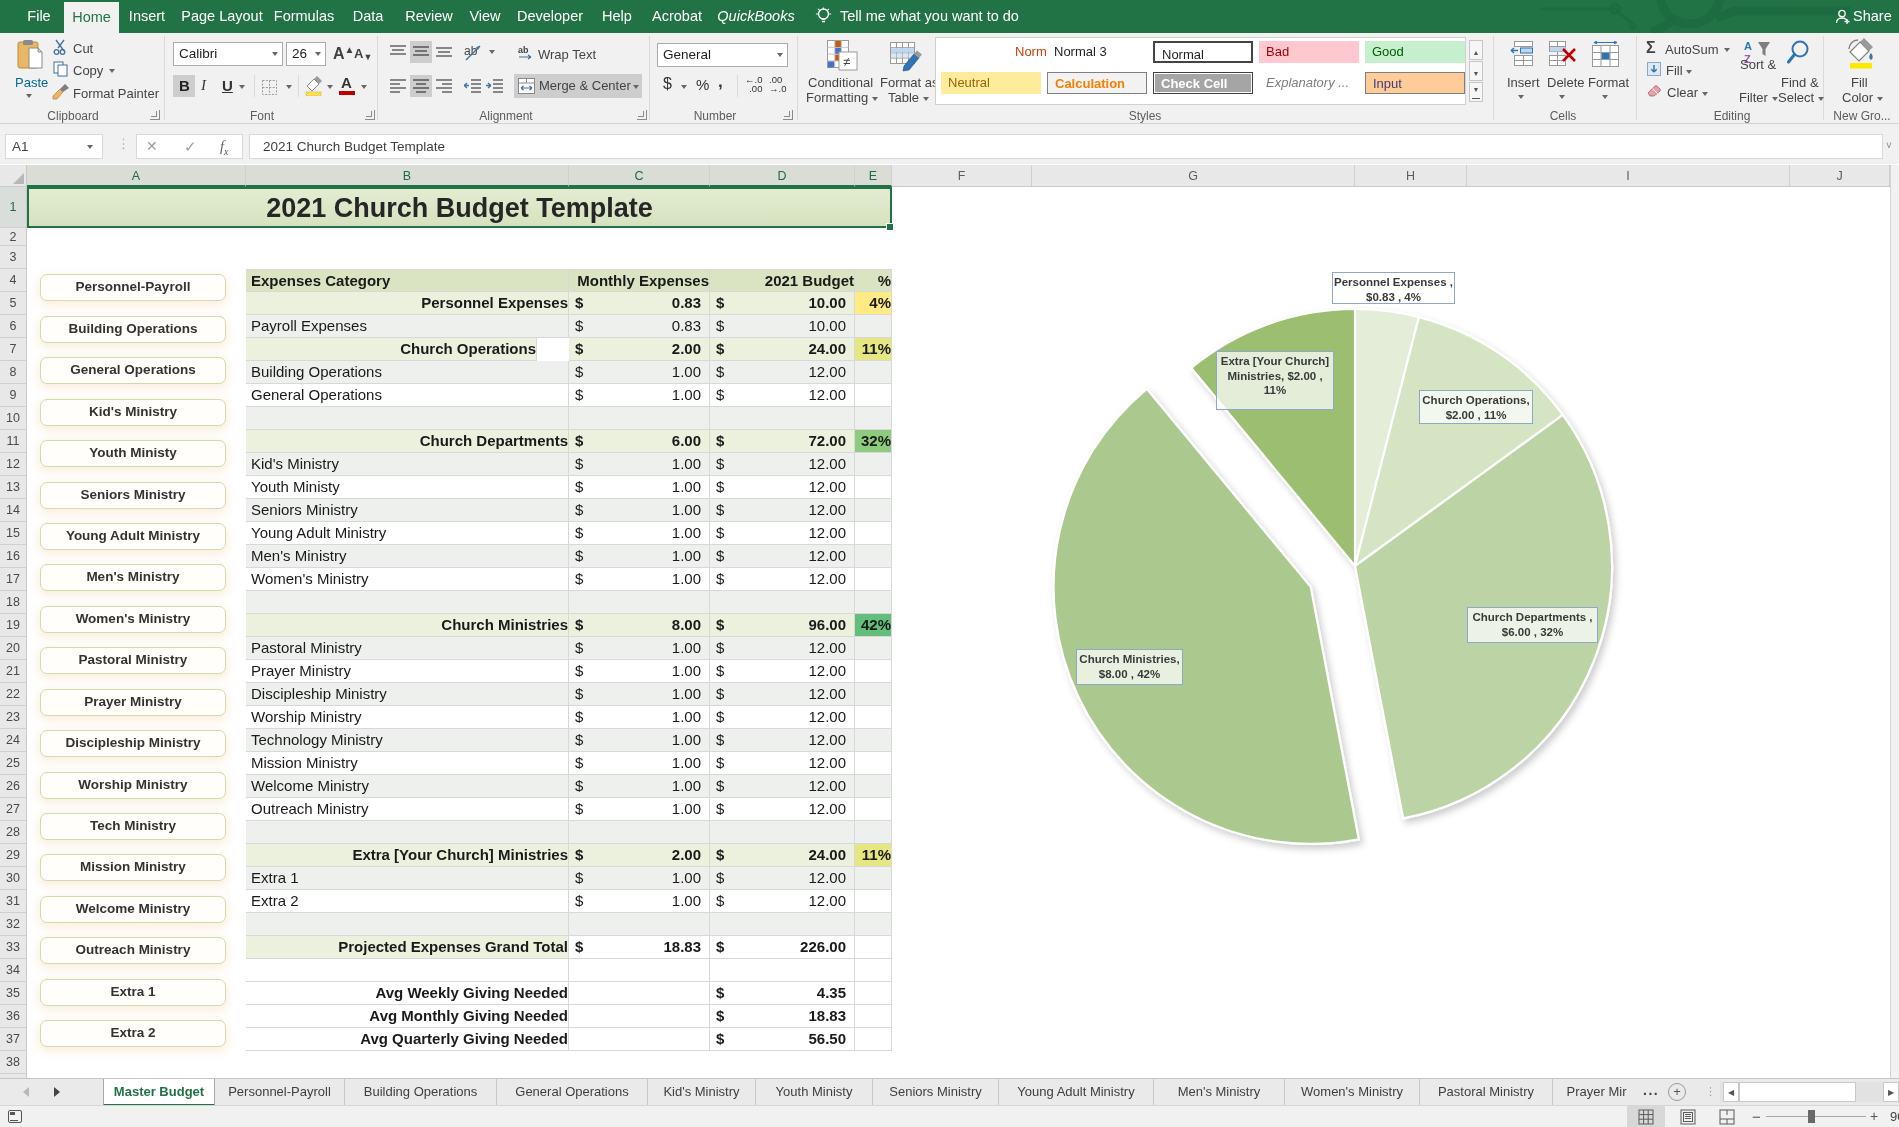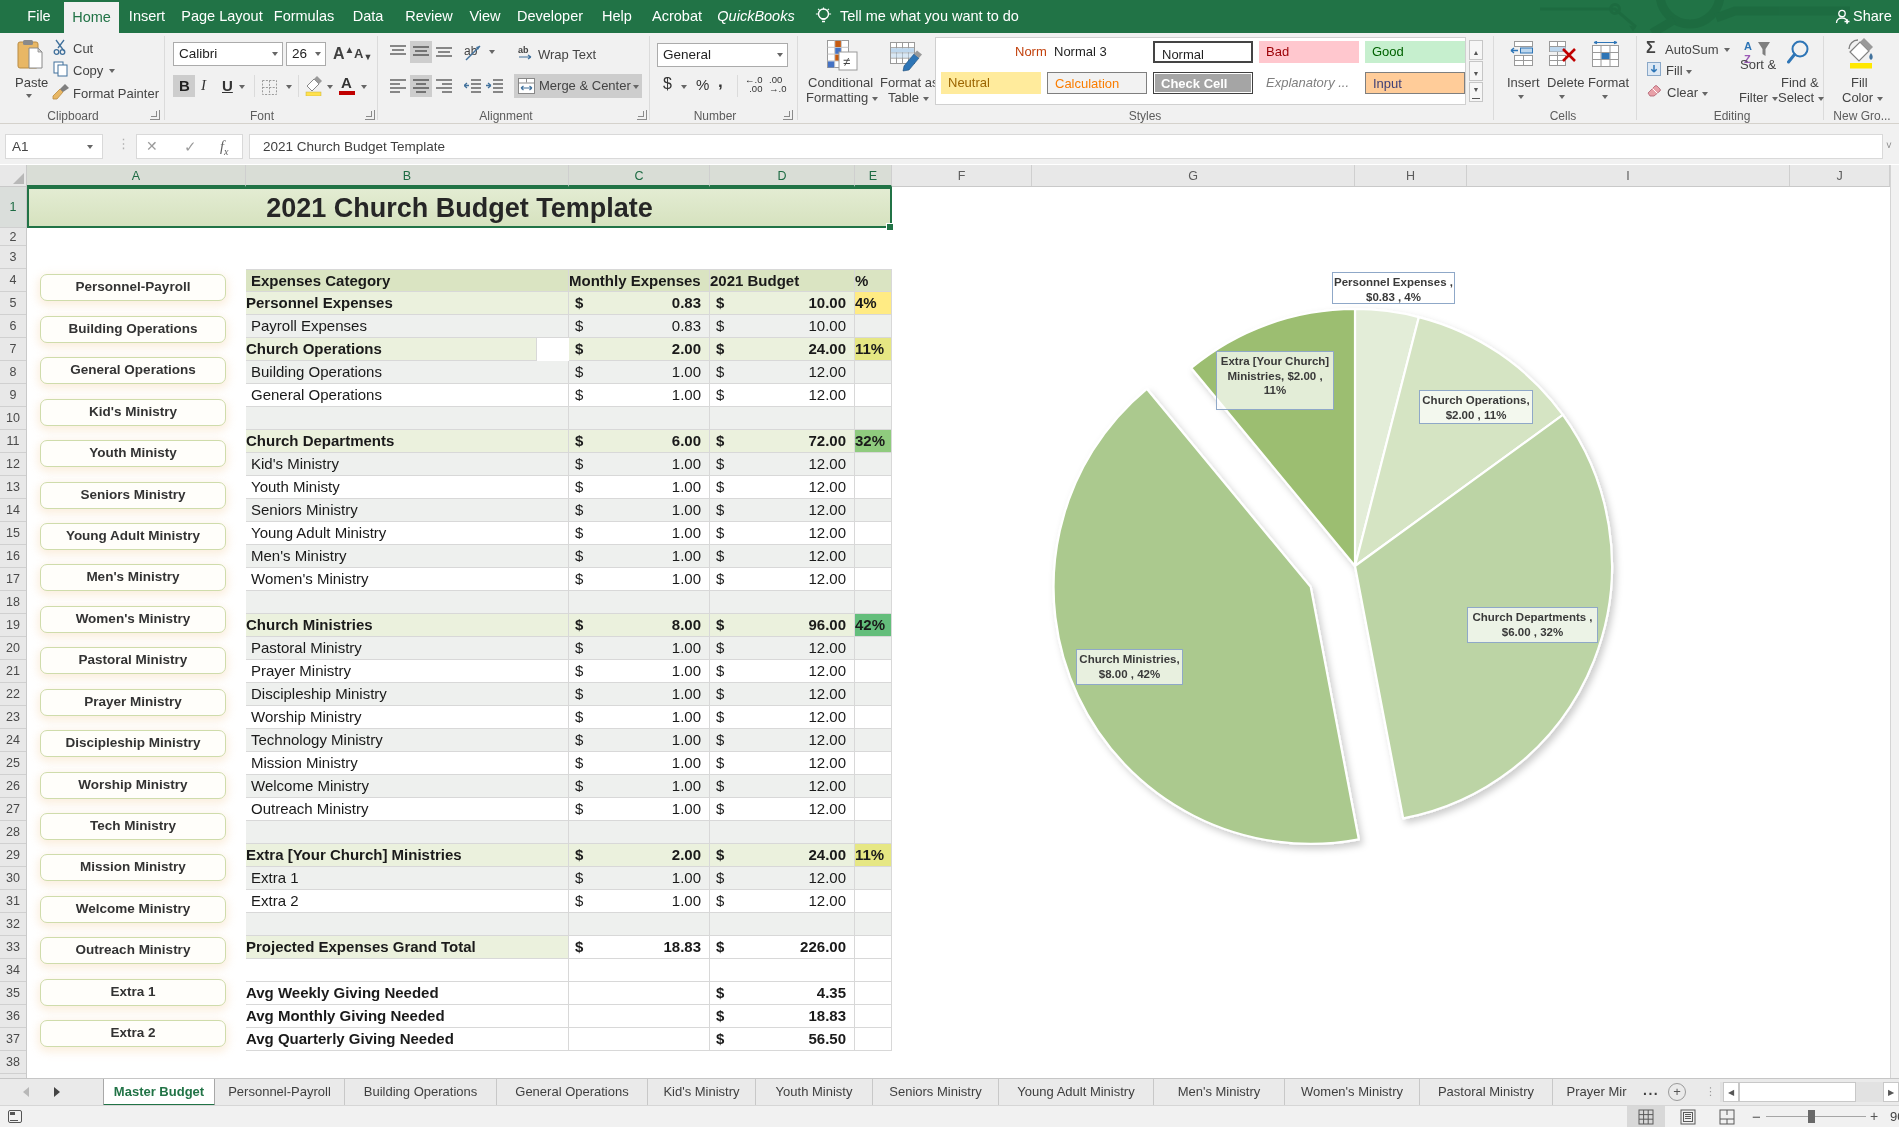--- a/index.html
+++ b/index.html
@@ -40,21 +40,21 @@
 #vscroll { position:absolute; left:1890px; top:165px; width:9px; height:913px; background:#f1f1f1; border-left:1px solid #d4d4d4; }
 
 
 #title { position:absolute; left:0; top:0; width:865px; height:41px; background:linear-gradient(#e3ecd2,#d6e2bf); border:2px solid #217346; text-align:center; font-size:27px; font-weight:bold; color:#262626; line-height:38px; }
 #fillhandle { position:absolute; left:859px; top:36px; width:8px; height:8px; background:#217346; border:1.5px solid #fff; }
 
 
 #tbl { position:absolute; left:219px; top:82px; width:647px; height:783px; }
 .tc { position:absolute; height:23px; border-right:1px solid #d8d8d8; border-bottom:1px solid #d8d8d8; font-size:15px; color:#1a1a1a; line-height:22px; overflow:hidden; }
 .tc.bl { padding-left:5px; }
-.tc.cc { text-align:left; }
+.tc.cc { text-align:right; }
 .b { font-weight:bold; }
 .bg-hdr { background:#dae4c2; }
 .bg-sec { background:#ebf1dd; }
 .bg-gray { background:#eef0ee; }
 .bg-white { background:#fff; }
 .ds { position:absolute; left:6px; }
 .dv { position:absolute; right:8px; }
 .ds.b,.dv.b { font-weight:bold; }
 #tbl .tc:nth-child(-n+4) { border-top:1px solid #d8d8d8; }
 
@@ -141,21 +141,21 @@
   <div class="launch" style="left:637px;"></div>
   <div class="launch" style="left:783px;"></div>
 
 <svg class="abs" style="left:16px;top:6px;" width="30" height="32" viewBox="0 0 30 32">
   <rect x="2" y="3" width="20" height="26" rx="2" fill="#e8b765" stroke="#b98b43" stroke-width="1"></rect>
   <rect x="7" y="1" width="10" height="5" rx="1.5" fill="#8a8a8a"></rect>
   <path d="M12 9 h14 v20 l-5 0 0-5 5 5 -5-5 v5 h-9 z" fill="none"></path>
   <path d="M13 9 h9 l4 4 v16 h-13 z" fill="#fff" stroke="#8a8a8a" stroke-width="1"></path>
   <path d="M22 9 l4 4 h-4 z" fill="#d0d0d0" stroke="#8a8a8a" stroke-width="0.8"></path>
 </svg>
-<div class="rlbl" style="left:15px;top:42px;color:#404040;">Paste</div>
+<div class="rlbl" style="left:15px;top:42px;color:#0369a1;">Paste</div>
 <div class="dda" style="position:absolute;left:26px;top:61px;"></div>
 <svg class="abs" style="left:53px;top:6px;" width="16" height="16" viewBox="0 0 16 16">
         <g stroke="#41719c" stroke-width="1.3" fill="none">
           <path d="M3 1 L11 12 M11 1 L5 9"></path>
           <circle cx="3.5" cy="13" r="2.3"></circle>
           <circle cx="9.5" cy="13" r="2.3"></circle>
         </g>
       </svg>
 <div class="rlbl" style="left:73px;top:8px;">Cut</div>
 <svg class="abs" style="left:53px;top:28px;" width="16" height="17" viewBox="0 0 16 17">
@@ -296,21 +296,21 @@
 <div class="rlbl" style="left:880px;top:42px;">Format as</div>
 <div class="rlbl" style="left:888px;top:57px;">Table <span class="dda"></span></div>
 
 <div class="abs" style="left:935px;top:4px;width:531px;height:68px;background:#fff;border:1px solid #d0d0d0;"></div>
 <div class="stych" style="left:974px;top:8px;color:#c2410c;margin-left:34px;">Normal 2</div>
 <div class="stych" style="left:1047px;top:8px;color:#1f1f1f;">Normal 3</div>
 <div class="stych" style="left:1153px;top:8px;color:#1f1f1f;border:2px solid #444;line-height:23px;">Normal</div>
 <div class="stych" style="left:1259px;top:8px;background:#ffc7ce;color:#9c0006;">Bad</div>
 <div class="stych" style="left:1365px;top:8px;background:#c6efce;color:#006100;">Good</div>
 <div class="stych" style="left:941px;top:39px;background:#ffeb9c;color:#9c6500;">Neutral</div>
-<div class="stych" style="left:1047px;top:39px;background:#f2f2f2;color:#fa7d00;border:1px solid #7f7f7f;">Calculation</div>
+<div class="stych" style="left:1047px;top:39px;background:#f2f2f2;color:#fa7d00;border:1px solid #7f7f7f;font-weight:bold;">Calculation</div>
 <div class="stych" style="left:1153px;top:39px;background:#a5a5a5;color:#fff;font-weight:bold;border:1px solid #3f3f3f;box-shadow:inset 0 0 0 1px #fff;">Check Cell</div>
 <div class="stych" style="left:1259px;top:39px;color:#7f7f7f;font-style:italic;">Explanatory ...</div>
 <div class="stych" style="left:1365px;top:39px;background:#ffcc99;color:#3f3f76;border:1px solid #7f7f7f;">Input</div>
 <div class="gbtn" style="left:1469px;top:7px;"><span style="font-size:7px;">▲</span></div>
 <div class="gbtn" style="left:1469px;top:28px;"><span style="font-size:7px;">▼</span></div>
 <div class="gbtn" style="left:1469px;top:49px;line-height:8px;"><span style="font-size:7px;">▼</span><br><span style="display:inline-block;width:8px;height:1.5px;background:#555;vertical-align:4px;"></span></div>
 
 <svg class="abs" style="left:1510px;top:8px;" width="27" height="26" viewBox="0 0 27 26">
   <g fill="#fff" stroke="#9a9a9a">
           <rect x="4.5" y="0.5" width="18" height="5"></rect>

